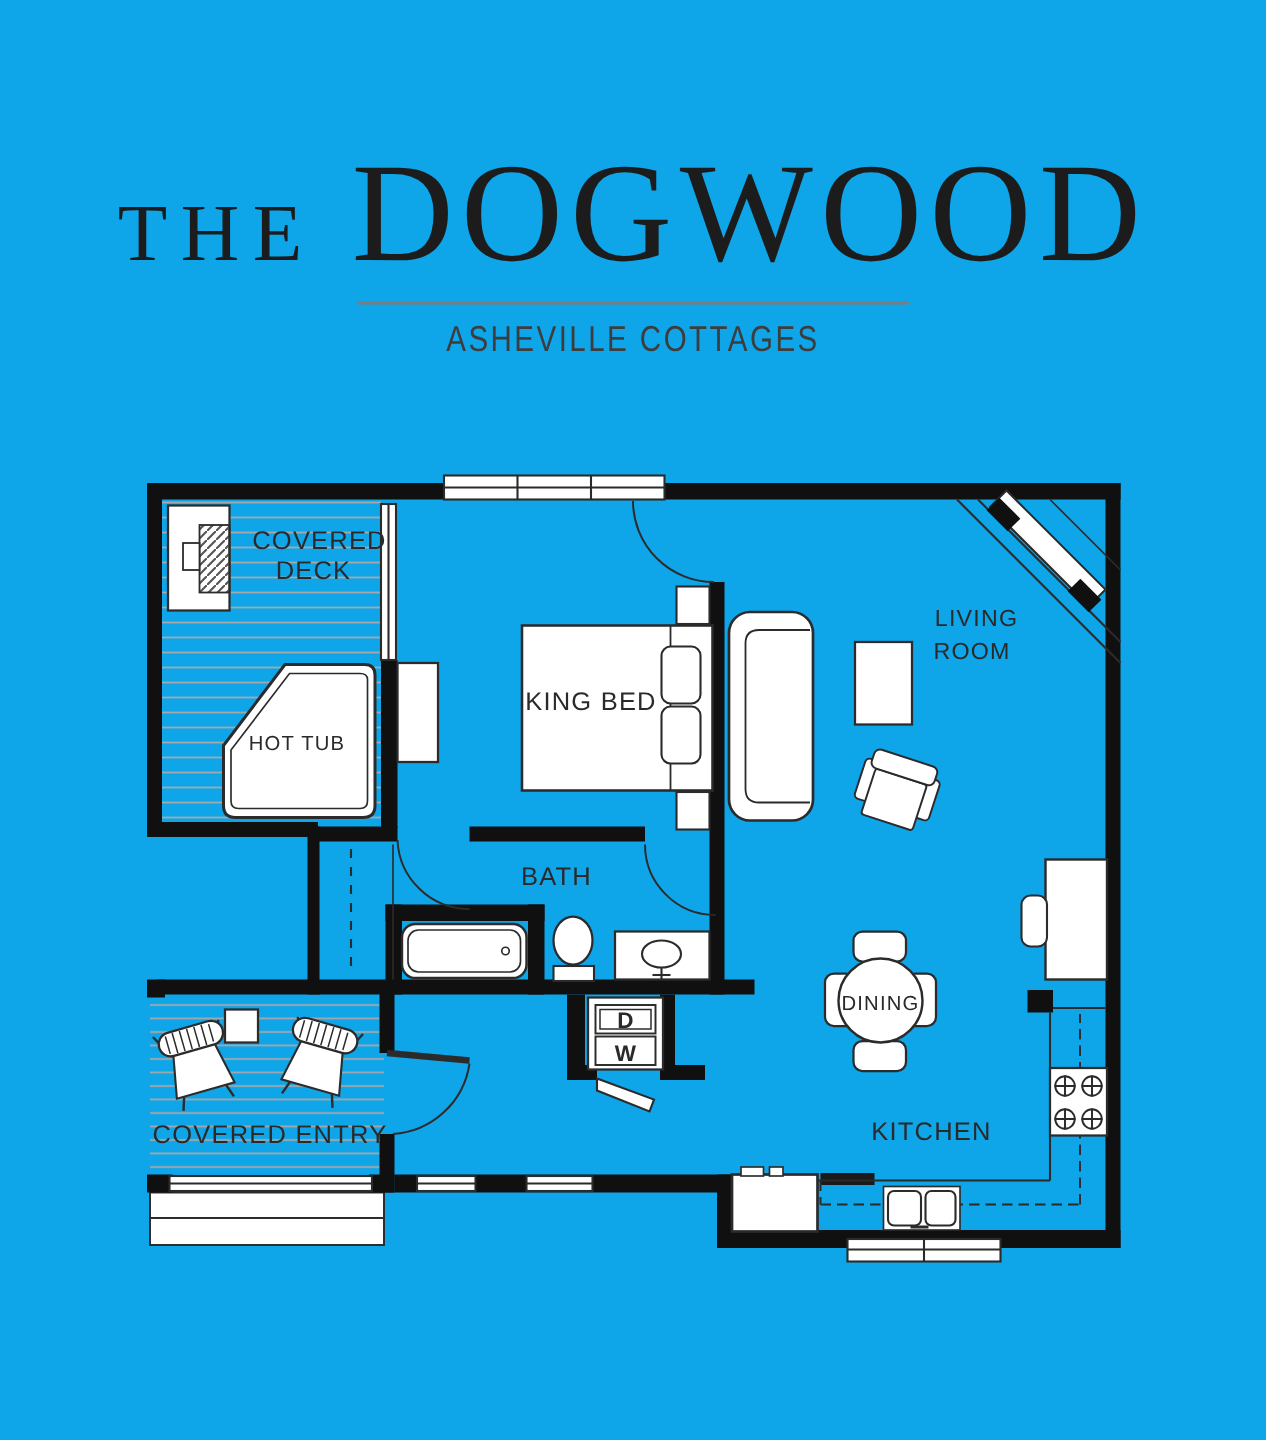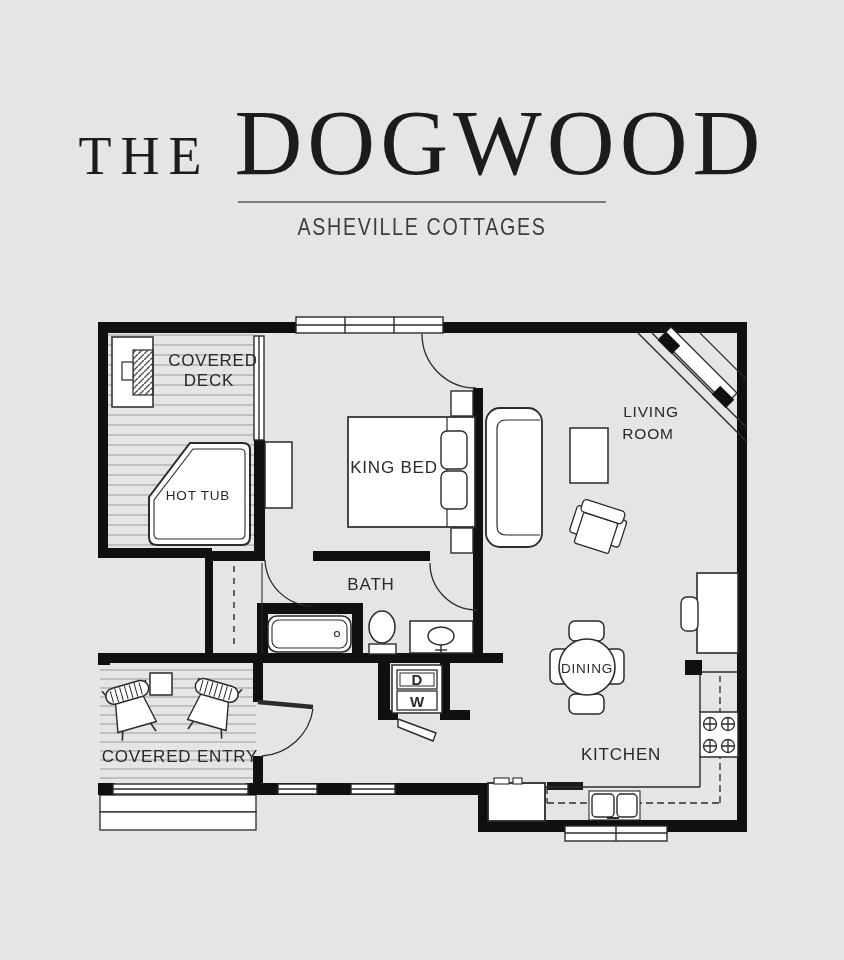--- a/index.html
+++ b/index.html
@@ -1,16 +1,16 @@
 <!DOCTYPE html>
 <html><head>
 <meta charset="utf-8">
 <style>
   html,body{margin:0;padding:0;background:#ffffff;}
-  .page{position:relative;width:844px;height:960px;background:#e5e5e5;overflow:hidden;
+  .page{position:relative;width:844px;height:960px;background:#0ea5e9;overflow:hidden;
         font-family:"Liberation Sans",sans-serif;}
   .header{position:absolute;top:98px;left:0;width:844px;text-align:center;color:#1c1c1c;}
   .title-row{display:flex;justify-content:center;align-items:baseline;gap:24px;}
   .title-prefix{font-family:"Liberation Serif",serif;font-size:54px;letter-spacing:9px;}
   .title-main{font-family:"Liberation Serif",serif;font-size:94px;letter-spacing:5px;line-height:.95;}
   .title-rule{width:368px;height:2px;background:#7d7d7d;margin:14px auto 10px auto;}
   .subtitle{font-size:24px;letter-spacing:2px;color:#3d3d3d;transform:scaleX(.82);
             transform-origin:center;font-weight:400;}
   svg text{font-family:"Liberation Sans",sans-serif;fill:#2a2a2a;letter-spacing:.8px;}
   .lbl{font-size:17px;}

